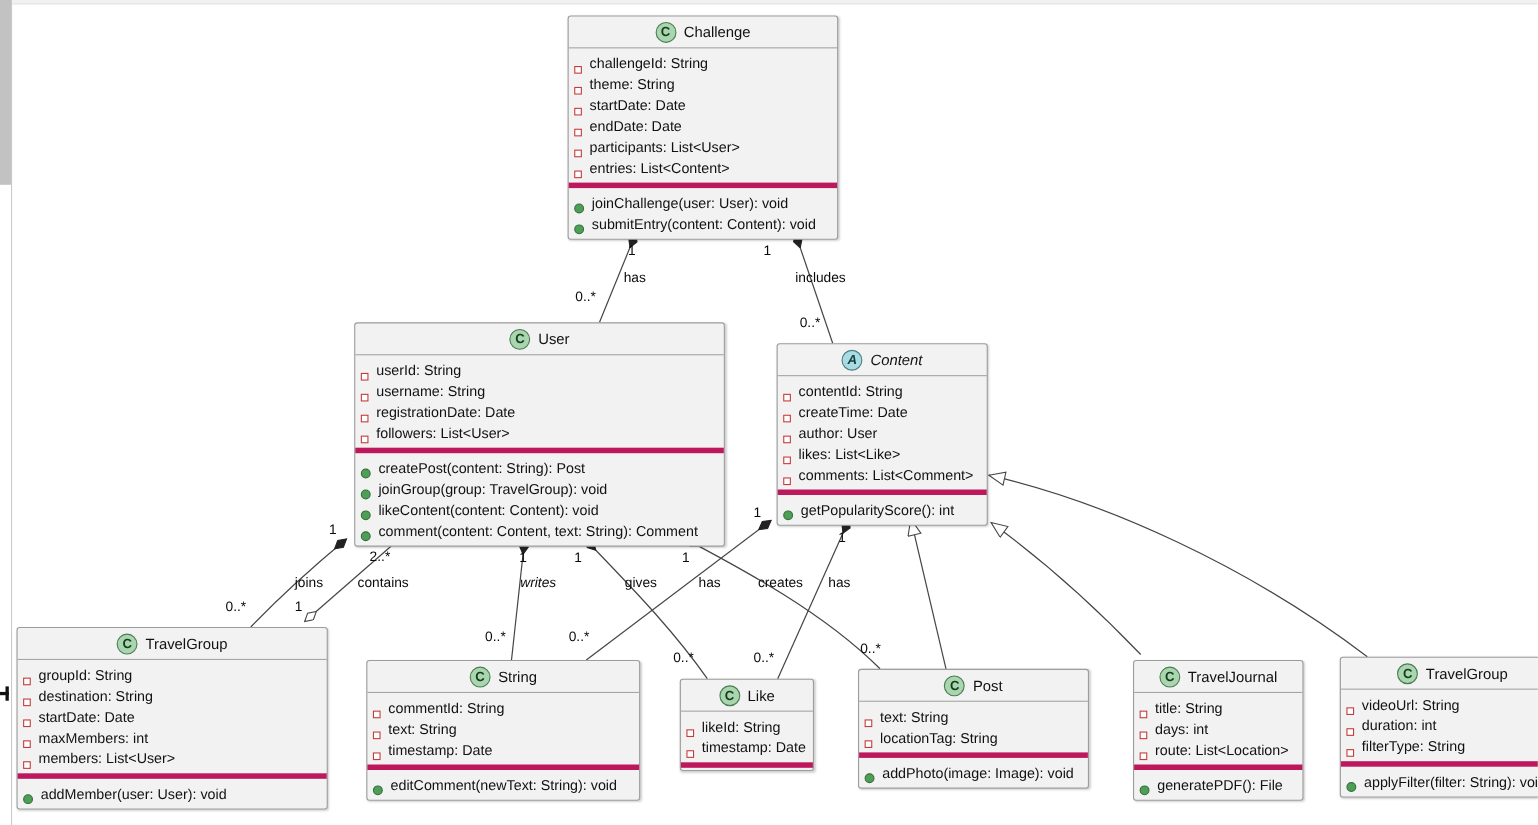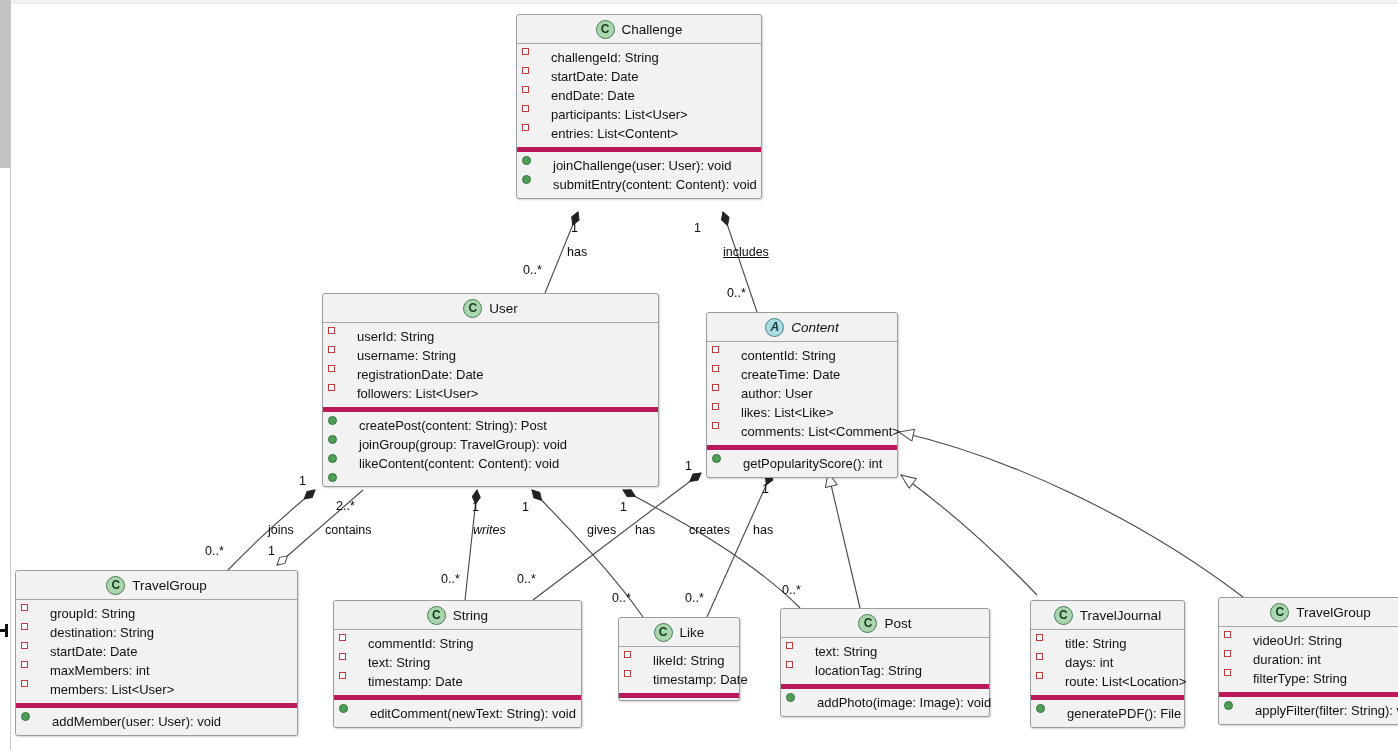--- a/index.html
+++ b/index.html
@@ -18,21 +18,21 @@
     border-radius:3px; box-shadow:1px 1px 2px rgba(0,0,0,0.18); font-size:13px; color:#111; }
   .uml-class .title { height:29px; display:flex; align-items:center; justify-content:center;
     gap:7px; border-bottom:1px solid #a6a6a6; font-size:13.5px; }
   .badge { display:inline-flex; align-items:center; justify-content:center;
     width:19px; height:19px; border-radius:50%; font-weight:bold; font-size:12px; color:#173c1d; }
   .badge-c { background:#a9d6ae; border:1px solid #4b7c53; }
   .badge-a { background:#a9dce0; border:1px solid #4b7f86; font-style:italic; color:#133c40; }
   .cname.abstract { font-style:italic; }
   ul.members { list-style:none; padding:4px 6px 4px 5px; }
   ul.members + ul.members { border-top:5px solid #be185d; }
-  ul.members li { display:flex; align-items:flex-start; gap:22px; line-height:19px; white-space:nowrap; }
+  ul.members li { display:flex; align-items:flex-end; gap:7px; line-height:19px; white-space:nowrap; }
   ul.members.empty { height:7px; padding:0; }
   .field-icon { flex:0 0 auto; width:7px; height:7px; background:#fff;
     border:1.5px solid #c43b3b; display:inline-block; }
   .method-icon { flex:0 0 auto; width:9px; height:9px; border-radius:50%;
     background:#4f9e58; border:1px solid #33703b; display:inline-block; }
 
   
   #edges { position:absolute; left:0; top:0; pointer-events:none; }
   .edge-label { position:absolute; font-size:12.5px; color:#0a0a0a; white-space:nowrap; }
 </style>
@@ -73,37 +73,37 @@
       <path d="M1037,595 C992,548 945,507 901,475" marker-end="url(#triangleHollow)"></path>
       <path d="M1243,597 C1135,515 1005,456 899,432" marker-end="url(#triangleHollow)"></path>
     </g>
   </svg>
 
   <span class="edge-label" style="left:571px;top:221px;">1</span>
   <span class="edge-label" style="left:567px;top:245px;">has</span>
   <span class="edge-label" style="left:523px;top:263px;">0..*</span>
 
   <span class="edge-label" style="left:694px;top:221px;">1</span>
-  <span class="edge-label" style="left:723px;top:245px;text-decoration:underline;">includes</span>
+  <span class="edge-label" style="left:723px;top:245px;">includes</span>
   <span class="edge-label" style="left:727px;top:286px;">0..*</span>
 
   <span class="edge-label" style="left:299px;top:474px;">1</span>
   <span class="edge-label" style="left:268px;top:523px;">joins</span>
   <span class="edge-label" style="left:205px;top:544px;">0..*</span>
 
   <span class="edge-label" style="left:268px;top:544px;">1</span>
   <span class="edge-label" style="left:325px;top:523px;">contains</span>
   <span class="edge-label" style="left:336px;top:499px;">2..*</span>
 
   <span class="edge-label" style="left:472px;top:500px;">1</span>
   <span class="edge-label" style="left:473px;top:523px;font-style:italic;">writes</span>
   <span class="edge-label" style="left:441px;top:572px;">0..*</span>
 
   <span class="edge-label" style="left:522px;top:500px;">1</span>
-  <span class="edge-label" style="left:587px;top:523px;text-align:center;">gives</span>
+  <span class="edge-label" style="left:568px;top:523px;text-align:center;">gives</span>
   <span class="edge-label" style="left:612px;top:591px;">0..*</span>
 
   <span class="edge-label" style="left:685px;top:459px;">1</span>
   <span class="edge-label" style="left:635px;top:523px;">has</span>
   <span class="edge-label" style="left:517px;top:572px;">0..*</span>
 
   <span class="edge-label" style="left:620px;top:500px;">1</span>
   <span class="edge-label" style="left:689px;top:523px;">creates</span>
   <span class="edge-label" style="left:782px;top:583px;">0..*</span>
 
@@ -116,20 +116,24 @@
       <span class="badge badge-c">C</span>
       <span class="cname">Challenge</span>
     </div>
     <ul class="members">
       <li>
           <span class="field-icon"></span>
           <span>challengeId: String</span>
         </li>
       <li>
           <span class="field-icon"></span>
+          <span>theme: String</span>
+        </li>
+      <li>
+          <span class="field-icon"></span>
           <span>startDate: Date</span>
         </li>
       <li>
           <span class="field-icon"></span>
           <span>endDate: Date</span>
         </li>
       <li>
           <span class="field-icon"></span>
           <span>participants: List&lt;User&gt;</span>
         </li>
@@ -181,20 +185,21 @@
       <li>
           <span class="method-icon"></span>
           <span>joinGroup(group: TravelGroup): void</span>
         </li>
       <li>
           <span class="method-icon"></span>
           <span>likeContent(content: Content): void</span>
         </li>
       <li>
           <span class="method-icon"></span>
+          <span>comment(content: Content, text: String): Comment</span>
         </li>
     </ul>
   </div>
 
   <div class="uml-class" style="left:706px;top:312px;width:192px;">
     <div class="title">
       <span class="badge badge-a">A</span>
       <span class="cname abstract">Content</span>
     </div>
     <ul class="members">

